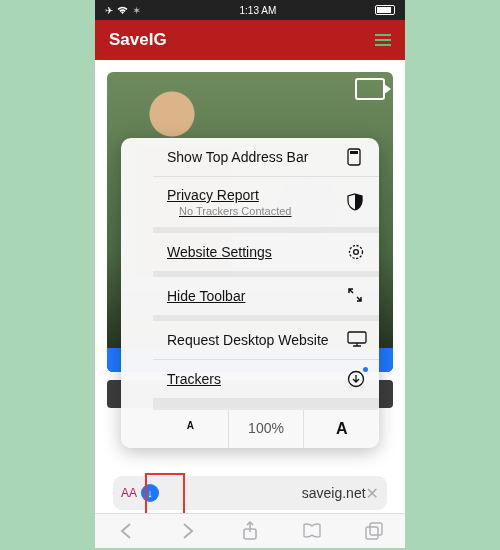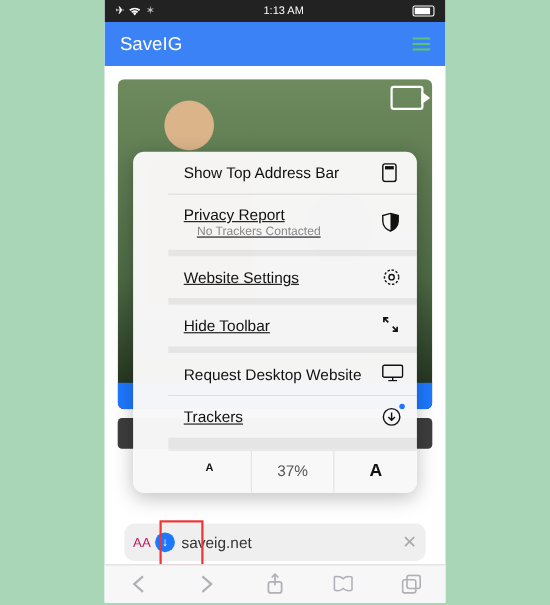--- a/index.html
+++ b/index.html
@@ -2,21 +2,21 @@
 <html><head>
 <meta charset="utf-8">
 <style>
   html,body{margin:0;padding:0;font-family:-apple-system,Helvetica,Arial,sans-serif;}
   body{width:500px;height:550px;background:#a9d6b7;display:flex;align-items:flex-start;justify-content:center;}
   .phone{width:310px;height:548px;background:#fff;position:relative;overflow:hidden;margin-top:0px;}
   .statusbar{height:20px;background:#222;color:#fff;display:flex;align-items:center;font-size:10px;padding:0 10px;justify-content:space-between;}
   .sb-left{display:flex;gap:4px;align-items:center;}
   .sb-bat{width:18px;height:8px;border:1px solid #fff;border-radius:2px;position:relative;}
   .sb-bat::after{content:"";position:absolute;left:1px;top:1px;bottom:1px;width:14px;background:#fff;}
-  .appbar{height:40px;background:#3b82f6;color:#fff;display:flex;align-items:center;justify-content:space-between;padding:0 14px;font-weight:400;font-size:17px;}
+  .appbar{height:40px;background:#b91c1c;color:#fff;display:flex;align-items:center;justify-content:space-between;padding:0 14px;font-weight:700;font-size:17px;}
   .burger{display:flex;flex-direction:column;gap:3px;}
   .burger span{width:16px;height:2px;background:#58c17c;display:block;}
   .hero{position:relative;margin:12px 12px 0 12px;height:300px;border-radius:6px;overflow:hidden;background:
      radial-gradient(circle at 35% 32%,#e8c9a4 0 20px,transparent 21px),
      radial-gradient(circle at 70% 45%,#2a4a10 0 30px,transparent 31px),
      linear-gradient(#6e8b5e,#4d6a45 60%,#1d2a19);}
   .hero .player{position:absolute;left:10px;top:4px;width:150px;height:200px;background:
      radial-gradient(circle at 55px 38px,#dcb48a 0 22px,transparent 23px),
      linear-gradient(#8e1b1b,#8e1b1b) 20px 70px/95px 130px no-repeat;}
   .cam{position:absolute;right:8px;top:6px;width:26px;height:18px;border:2px solid #fff;border-radius:3px;}
@@ -34,21 +34,21 @@
   .zoomrow{display:flex;border-top:6px solid rgba(0,0,0,.06);}
   .zcell{flex:1;text-align:center;padding:10px 0;border-right:1px solid rgba(0,0,0,.09);} 
   .zcell:last-child{border-right:none;}
   .smallA{font-size:10px;font-weight:600;}
   .bigA{font-size:16px;font-weight:600;}
   .pct{font-size:14px;color:#555;}
 
   .addr{position:absolute;left:18px;right:18px;bottom:38px;height:34px;background:#efeff0;border-radius:9px;display:flex;align-items:center;padding:0 8px;font-size:13px;color:#444;}
   .aa{font-size:12px;color:#be185d;margin-right:4px;}
   .dlcirc{width:18px;height:18px;border-radius:50%;background:#1e78ff;color:#fff;display:flex;align-items:center;justify-content:center;font-size:11px;margin-right:6px;}
-  .addr .url{flex:1;text-align:left;font-size:14px;color:#333;}
+  .addr .url{flex:1;text-align:right;font-size:14px;color:#333;}
   .xbtn{color:#aaa;font-size:16px;}
   .redbox{position:absolute;border:2px solid #e33;pointer-events:none;}
 
   .bottombar{position:absolute;left:0;right:0;bottom:0;height:34px;background:#f7f7f8;border-top:1px solid #ddd;display:flex;align-items:center;justify-content:space-around;color:#b8b8be;}
   .bottombar .bic{width:20px;height:20px;display:flex;align-items:center;justify-content:center;font-size:18px;}
   svg{display:block}
 </style>
 </head>
 <body>
 
@@ -138,21 +138,21 @@
       <span class="ic">
         <svg width="18" height="18" viewBox="0 0 18 18">
             <circle cx="9" cy="9" r="7.5" fill="none" stroke="#111" stroke-width="1.3"></circle>
             <path d="M9 5 V12 M6 9 L9 12 L12 9" fill="none" stroke="#111" stroke-width="1.3"></path>
           </svg>
         <span class="badge-dot"></span>
       </span>
     </div>
     <div class="zoomrow">
       <div class="zcell smallA">A</div>
-      <div class="zcell pct">37%</div>
+      <div class="zcell pct">100%</div>
       <div class="zcell bigA">A</div>
     </div>
   </div>
 
   <div class="addr">
     <span class="aa">AA</span>
     <span class="dlcirc">↓</span>
     <span class="url">saveig.net</span>
     <span class="xbtn">✕</span>
     <div class="redbox" style="left:32px;top:-3px;width:36px;height:38px;"></div>

